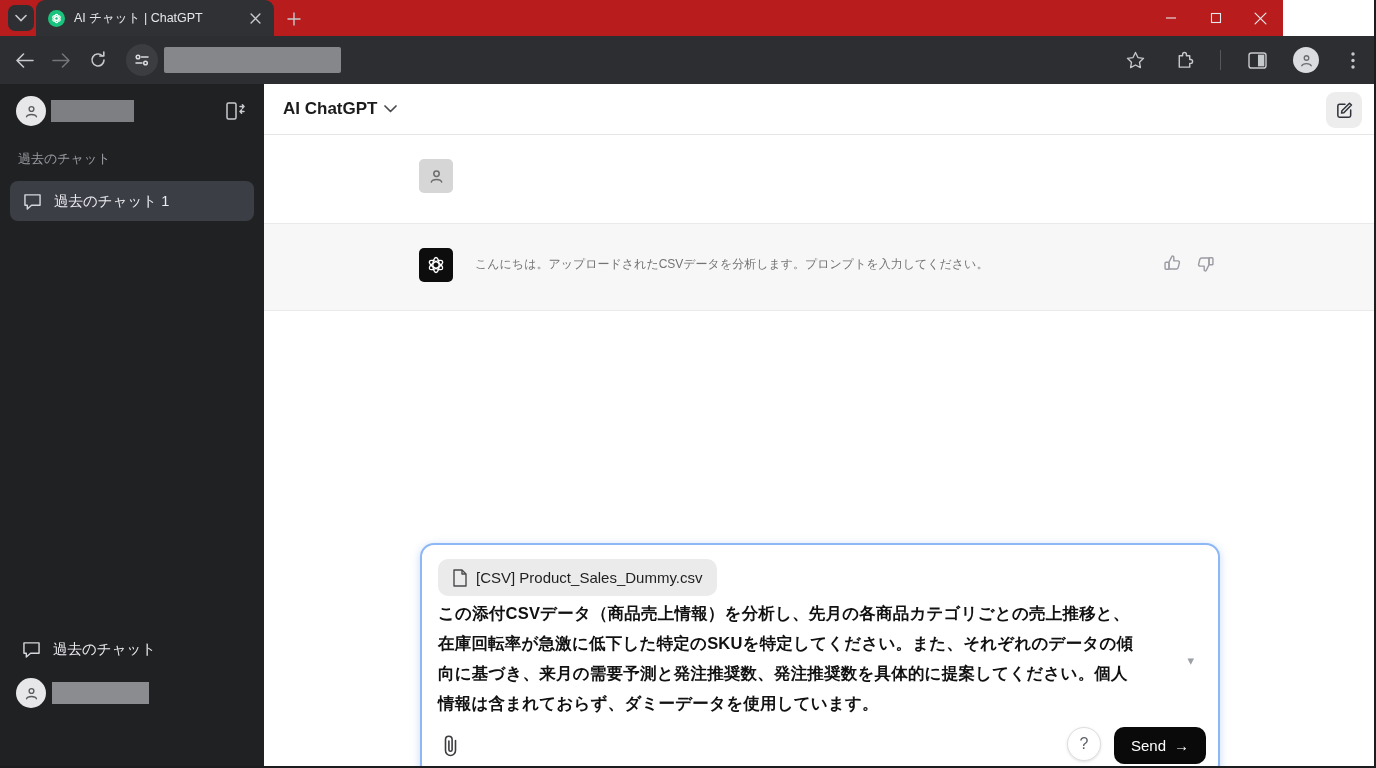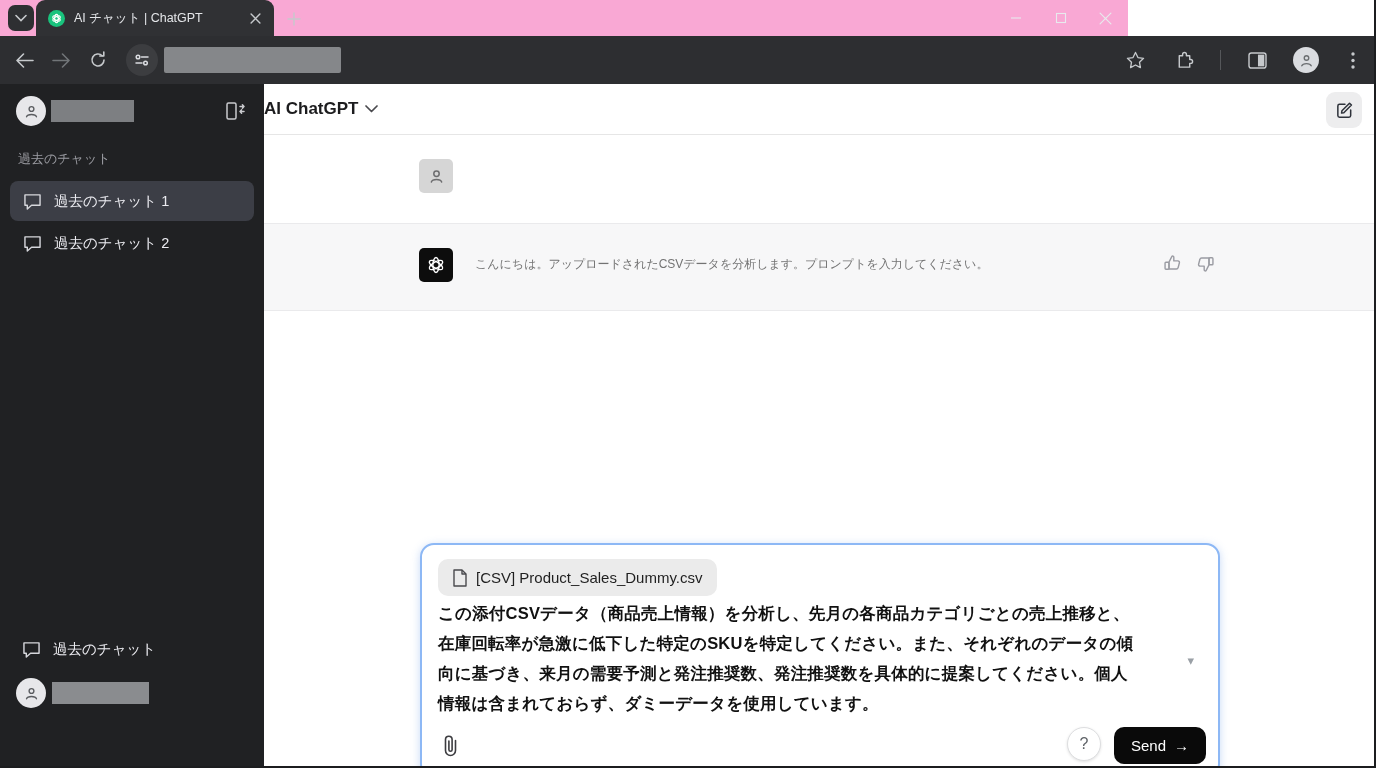--- a/index.html
+++ b/index.html
@@ -1,21 +1,21 @@
 <!DOCTYPE html>
 <html><head>
 <meta charset="utf-8">
 <style>
   * { margin:0; padding:0; box-sizing:border-box; }
   html,body { width:1376px; height:768px; }
   body { font-family:"Liberation Sans","DejaVu Sans",sans-serif; overflow:hidden; }
   .screen { position:relative; width:1376px; height:768px; background:#fff; }
 
   
-  .titlebar { position:absolute; left:0; top:0; width:1128px; height:36px; background:#f9a8d4; display:flex; align-items:flex-end; }
+  .titlebar { position:absolute; left:0; top:0; width:1283px; height:36px; background:#b91c1c; display:flex; align-items:flex-end; }
   .tab-chevron-btn { position:absolute; left:8px; top:5px; width:26px; height:26px; border-radius:7px; background:#2e2f32; display:flex; align-items:center; justify-content:center; }
   .tab { position:absolute; left:36px; top:0; width:238px; height:36px; background:#303134; border-radius:9px 9px 0 0; display:flex; align-items:center; padding:0 10px 0 12px; }
   .favicon { width:17px; height:17px; border-radius:50%; background:#19c37d; display:flex; align-items:center; justify-content:center; flex:none; }
   .tab-title { color:#e4e6e9; font-size:12.5px; margin-left:9px; white-space:nowrap; overflow:hidden; flex:1; }
   .tab-close { width:17px; height:17px; display:flex; align-items:center; justify-content:center; flex:none; }
   .newtab { position:absolute; left:282px; top:7px; width:24px; height:24px; display:flex; align-items:center; justify-content:center; }
   .win-controls { position:absolute; right:0; top:0; height:36px; display:flex; }
   .win-btn { width:45px; height:36px; display:flex; align-items:center; justify-content:center; }
 
   .toolbar { position:absolute; left:0; top:36px; width:1376px; height:48px; background:#2d2e31; display:flex; align-items:center; }
@@ -40,21 +40,21 @@
   .sb-item { position:absolute; left:10px; width:244px; height:40px; border-radius:8px; display:flex; align-items:center; padding-left:13px; color:#ececf1; font-size:14.5px; }
   .sb-item.active { background:#3c3e46; }
   .sb-item svg { margin-right:12px; flex:none; }
   .sb-bottom-item { position:absolute; left:12px; width:240px; height:34px; display:flex; align-items:center; padding-left:10px; color:#ececf1; font-size:14.5px; }
   .sb-bottom-item svg { margin-right:12px; flex:none; }
   .sb-avatar-row { position:absolute; left:16px; top:594px; display:flex; align-items:center; }
   .name-redaction2 { width:97px; height:22px; background:#8a8c8f; margin-left:6px; }
 
   .main { position:absolute; left:264px; top:0; width:1112px; height:684px; background:#fff; }
   .main-header { position:absolute; left:0; top:0; width:1112px; height:51px; border-bottom:1px solid #e6e6e6; display:flex; align-items:center; }
-  .main-title { font-size:17px; font-weight:700; color:#1c1c1e; display:flex; align-items:center; gap:7px; }
+  .main-title { margin-left:19px; font-size:17px; font-weight:700; color:#1c1c1e; display:flex; align-items:center; gap:7px; }
   .compose-btn { position:absolute; right:14px; top:8px; width:36px; height:36px; border-radius:9px; background:#ededee; display:flex; align-items:center; justify-content:center; }
 
   .row-user { position:absolute; left:0; top:51px; width:1112px; height:88px; background:#fff; }
   .msg-avatar { position:absolute; left:155px; top:24px; width:34px; height:34px; border-radius:5px; display:flex; align-items:center; justify-content:center; }
   .msg-avatar.user { background:#d6d6d6; }
   .msg-avatar.assistant { background:#0d0d0d; top:24px; }
   .row-assistant { position:absolute; left:0; top:139px; width:1112px; height:88px; background:#f7f7f8; border-top:1px solid #eaeaec; border-bottom:1px solid #eaeaec; }
   .assistant-text { position:absolute; left:211px; top:32px; width:660px; font-size:12px; color:#737373; }
   .feedback { position:absolute; right:160px; top:29px; display:flex; gap:12px; color:#9b9ca3; }
 
@@ -211,26 +211,20 @@
         </span>
       </div>
 
       <div class="sb-label">過去のチャット</div>
 
       <div class="sb-item active" style="top:97px">
         <svg width="19" height="17" viewBox="0 0 20 18">
             <path d="M2 2h16v11H9l-4.5 4v-4H2z" fill="none" stroke="#d6d7dc" stroke-width="1.5" stroke-linejoin="round"></path>
           </svg>
         <span>過去のチャット 1</span>
-      </div>
-      <div class="sb-item" style="top:139px">
-        <svg width="19" height="17" viewBox="0 0 20 18">
-            <path d="M2 2h16v11H9l-4.5 4v-4H2z" fill="none" stroke="#d6d7dc" stroke-width="1.5" stroke-linejoin="round"></path>
-          </svg>
-        <span>過去のチャット 2</span>
       </div>
 
       <div class="sb-bottom-item" style="top:548px">
         <svg width="19" height="17" viewBox="0 0 20 18">
             <path d="M2 2h16v11H9l-4.5 4v-4H2z" fill="none" stroke="#d6d7dc" stroke-width="1.5" stroke-linejoin="round"></path>
           </svg>
         <span>過去のチャット</span>
       </div>
 
       <div class="sb-avatar-row">

